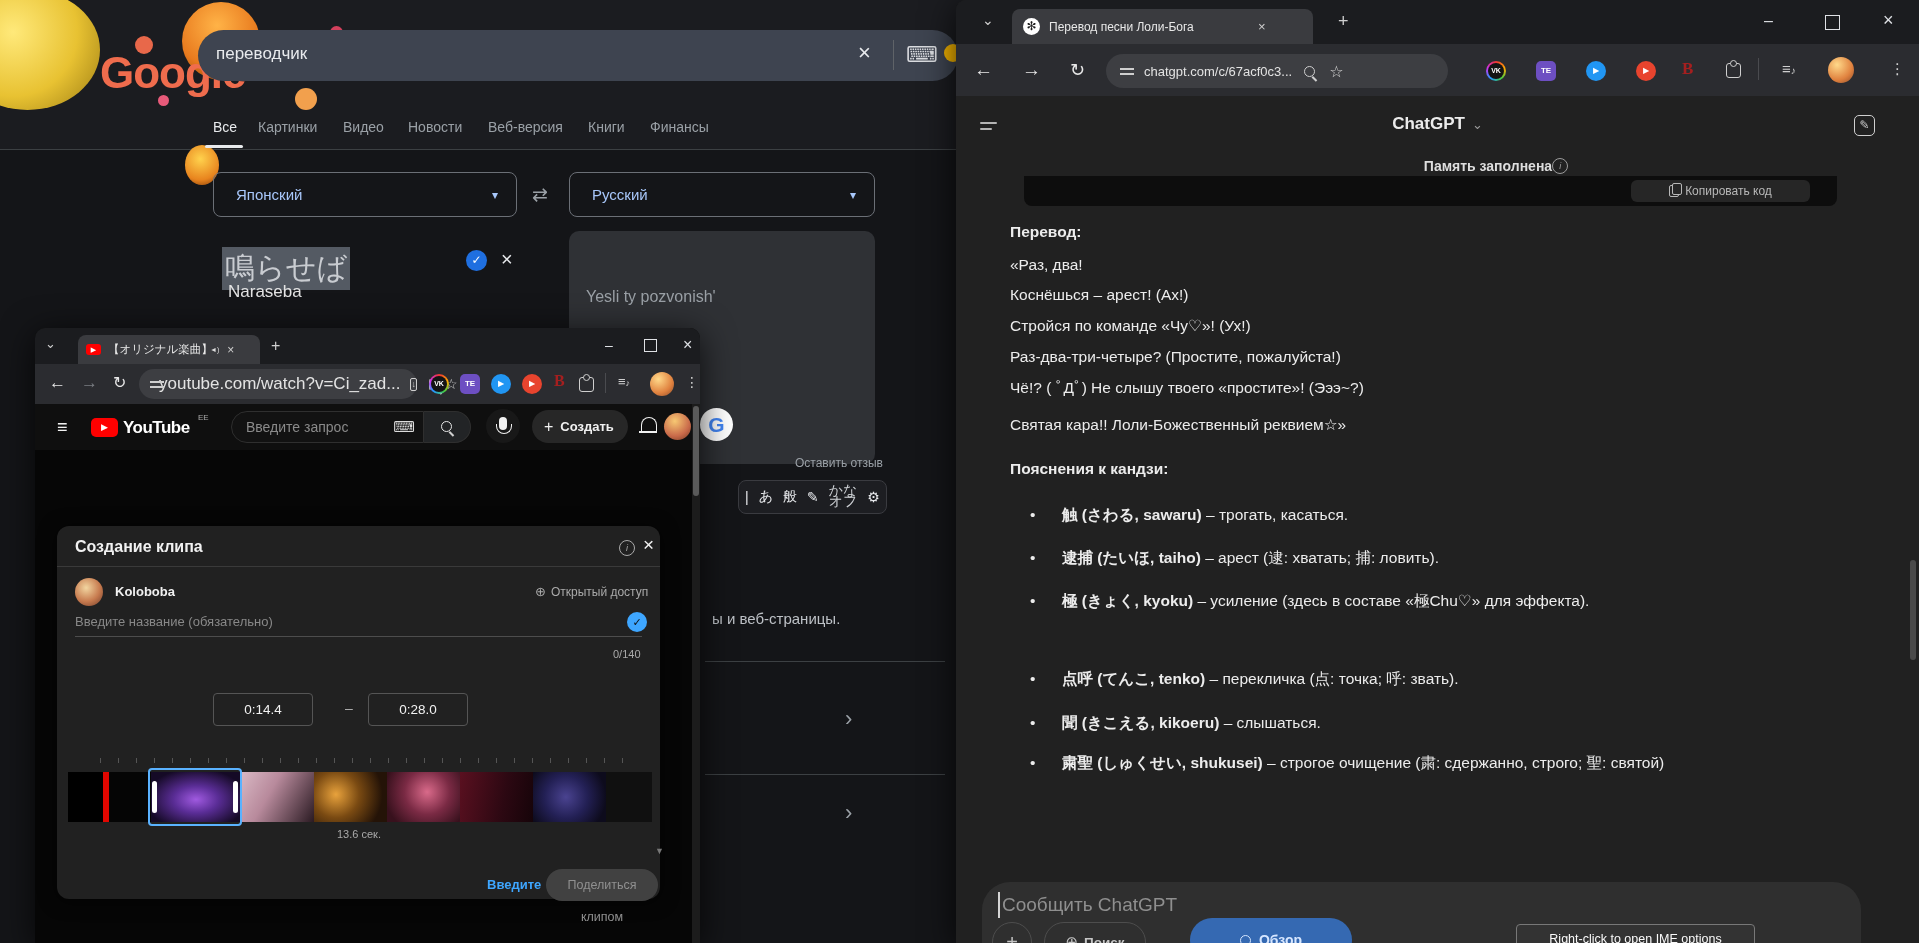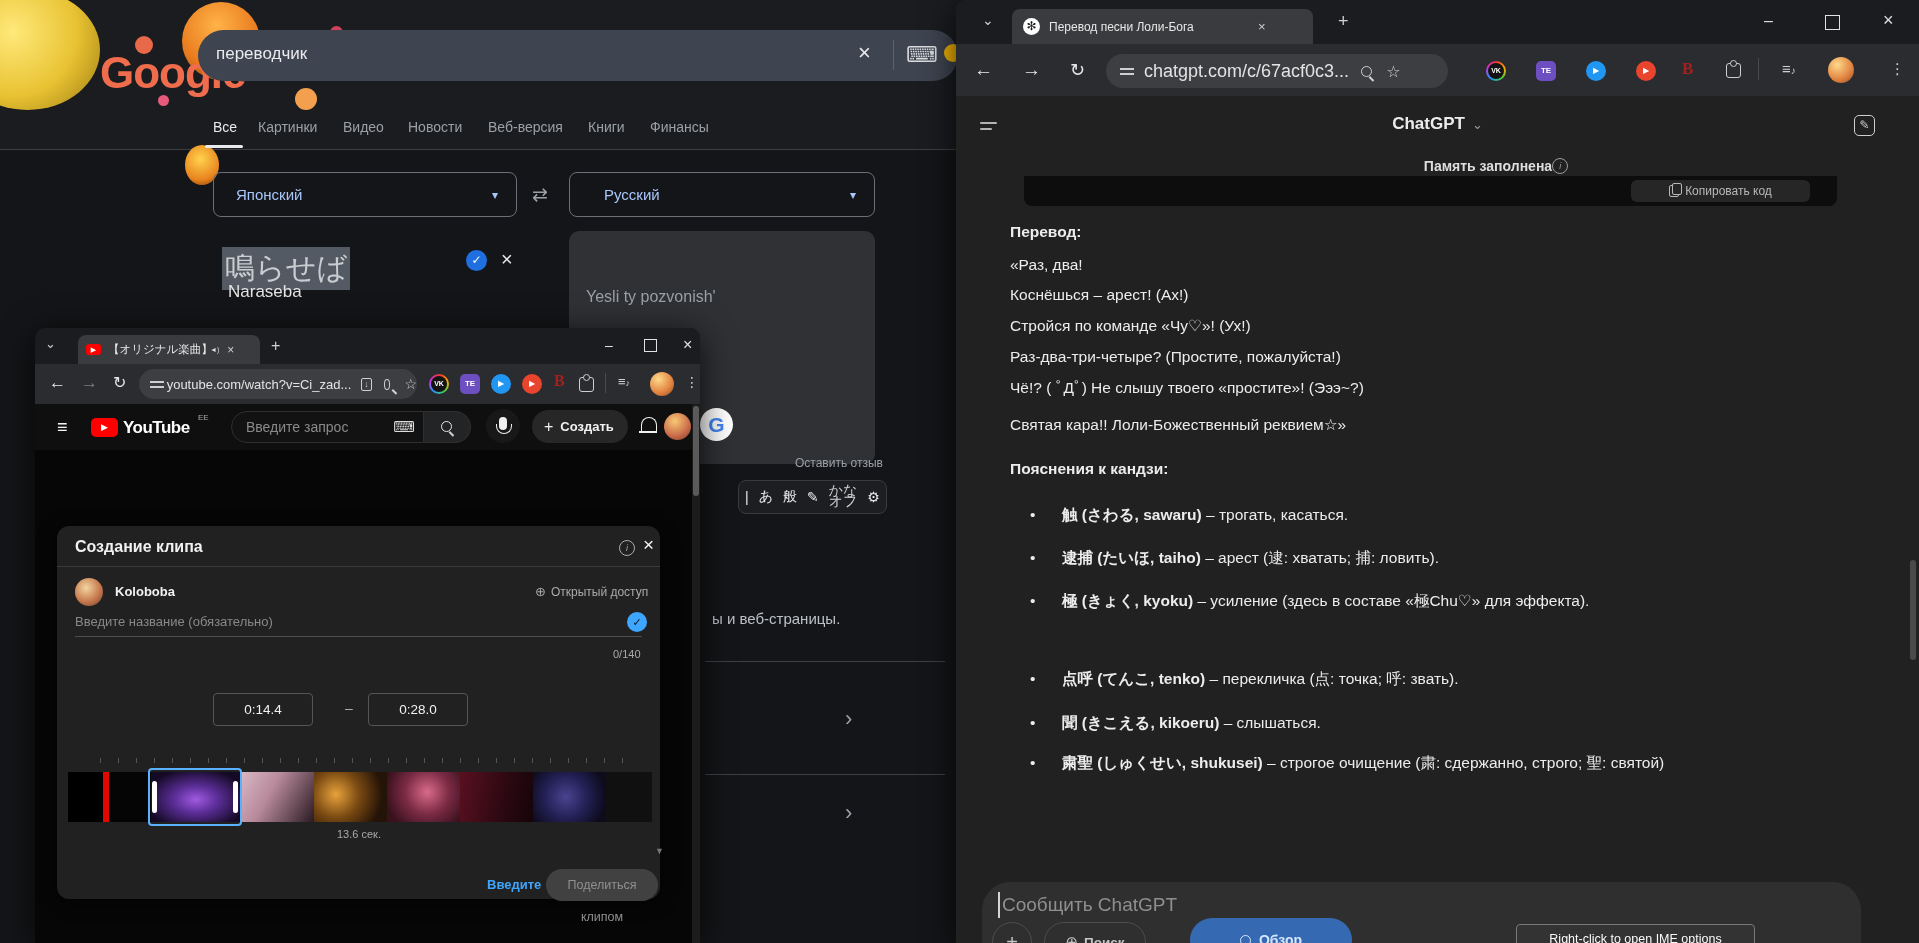--- a/index.html
+++ b/index.html
@@ -44,21 +44,21 @@
   .g-div2{background:#3c4043;height:1px;}
   .chev{font-size:22px;color:#9aa0a6;}
   
   .win{box-shadow:0 6px 34px rgba(0,0,0,.75);border-radius:10px 10px 0 0;overflow:hidden;}
   .tabstrip{background:#1b1c1f;}
   .toolbar{background:#2b2c30;}
   .c-tab{background:#3a3b3f;border-radius:8px 8px 0 0;}
   .c-tab-title{font-size:11.5px;color:#e8e8e8;white-space:nowrap;overflow:hidden;}
   .wc{font-size:14px;color:#dfe1e5;}
   .pill{background:#3d3e42;border-radius:15px;}
-  .url{font-size:13px;color:#e3e3e3;white-space:nowrap;}
+  .url{font-size:17px;color:#e3e3e3;white-space:nowrap;}
   .tico{color:#cfcfcf;}
   .extc{width:20px;height:20px;border-radius:50%;text-align:center;color:#fff;font-size:8px;font-weight:bold;line-height:20px;}
   .vk{background:conic-gradient(#e33,#fa0,#4c4,#29f,#c3e,#e33);}
   .vk i{display:block;margin:2px;width:16px;height:16px;border-radius:50%;background:#141414;
         font-style:normal;font-size:7px;line-height:16px;}
   .avatar{border-radius:50%;background:radial-gradient(circle at 35% 30%,#ffd98a,#e0823f 60%,#8a4a2a);}
   .puzzle{width:13px;height:13px;border:1.5px solid #cfcfcf;border-radius:3px;position:relative;}
   .puzzle::before{content:"";position:absolute;left:3px;top:-4px;width:5px;height:5px;border-radius:50%;
         border:1.5px solid #cfcfcf;background:#2b2c30;}
   .magi{width:9px;height:9px;border:1.7px solid #cfcfcf;border-radius:50%;position:relative;}
@@ -168,21 +168,21 @@
   <div class="a g-tab" style="left:488px;">Веб-версия</div>
   <div class="a g-tab" style="left:588px;">Книги</div>
   <div class="a g-tab" style="left:650px;">Финансы</div>
 
   <div class="a dd flex" style="left:213px;width:304px;">
     <span class="dd-label" style="margin-left:22px;">Японский</span>
     <span class="dd-arrow" style="margin-left:auto;margin-right:18px;">▾</span>
   </div>
   <div class="a swap">⇄</div>
   <div class="a dd flex" style="left:569px;width:306px;">
-    <span class="dd-label" style="margin-left:34px;">Русский</span>
+    <span class="dd-label" style="margin-left:22px;">Русский</span>
     <span class="dd-arrow" style="margin-left:auto;margin-right:18px;">▾</span>
   </div>
 
   <div class="a src-kanji">鳴らせば</div>
   <div class="a src-translit">Naraseba</div>
   <div class="a chkc">✓</div>
   <div class="a src-x">×</div>
 
   <div class="a res-panel"></div>
   <div class="a res-translit">Yesli ty pozvonish'</div>
@@ -344,21 +344,21 @@
     <div class="a wc" style="left:808px;top:12px;font-size:16px;">–</div>
     <div class="a" style="left:869px;top:15px;width:13px;height:13px;border:1.5px solid #dfe1e5;"></div>
     <div class="a wc" style="left:927px;top:10px;font-size:18px;">×</div>
 
     <div class="a gpt-toolbar toolbar"></div>
     <div class="a tico" style="left:18px;top:59px;font-size:19px;color:#e8e8e8;">←</div>
     <div class="a tico" style="left:66px;top:59px;font-size:19px;color:#e8e8e8;">→</div>
     <div class="a tico" style="left:114px;top:59px;font-size:18px;color:#e8e8e8;">↻</div>
     <div class="a pill flex" style="left:150px;top:54px;width:342px;height:34px;border-radius:17px;">
       <span class="siteico" style="margin-left:14px;"></span>
-      <span class="url" style="margin-left:10px;font-size:18px;">chatgpt.com/c/67acf0c3...</span>
+      <span class="url" style="margin-left:10px;font-size:13px;">chatgpt.com/c/67acf0c3...</span>
       <span class="magi" style="margin-left:12px;"></span>
       <span class="tico" style="margin-left:14px;font-size:16px;">☆</span>
     </div>
     <div class="a extc vk" style="left:530px;top:61px;">
         <i>VK</i>
       </div>
     <div class="a extc" style="left:580px;top:61px;border-radius:5px;background:#6d4fc2;">TE</div>
     <div class="a extc" style="left:630px;top:61px;background:#2196f3;">▶</div>
     <div class="a extc" style="left:680px;top:61px;background:#e8442e;">▶</div>
     <div class="a" style="left:726px;top:59px;font-size:17px;font-weight:bold;color:#a51f1f;font-family:'Liberation Serif',serif;">B</div>

